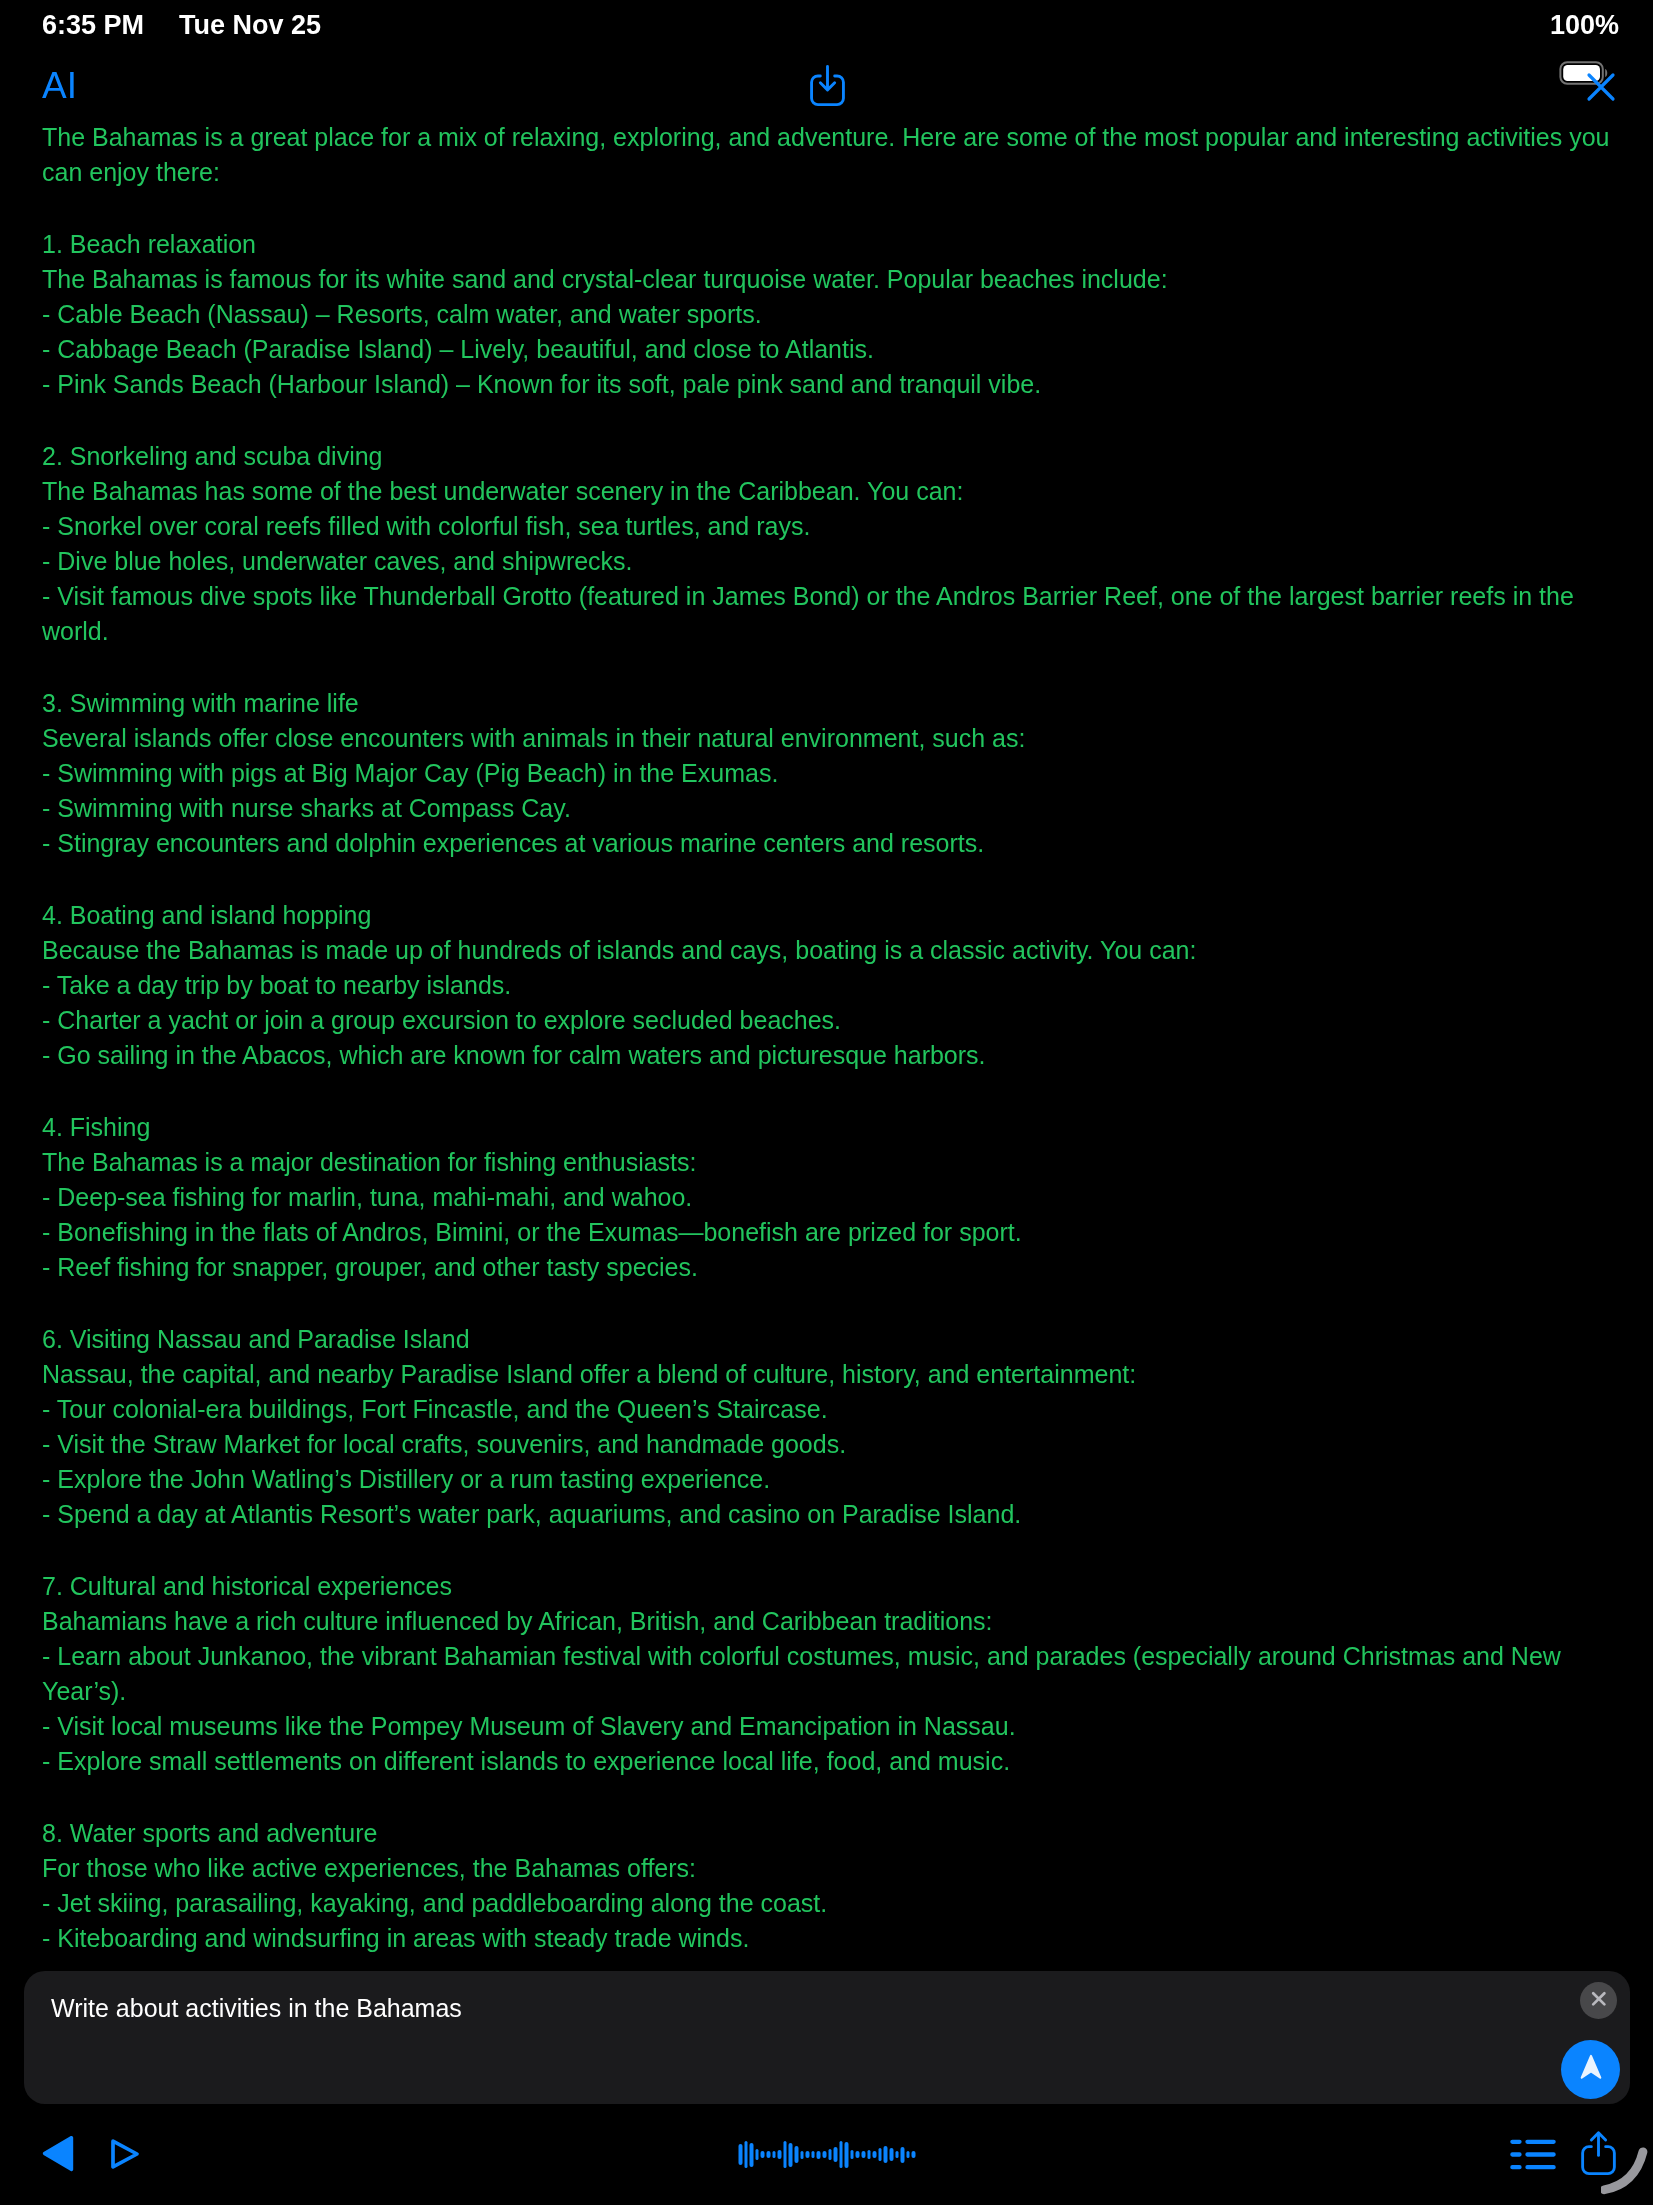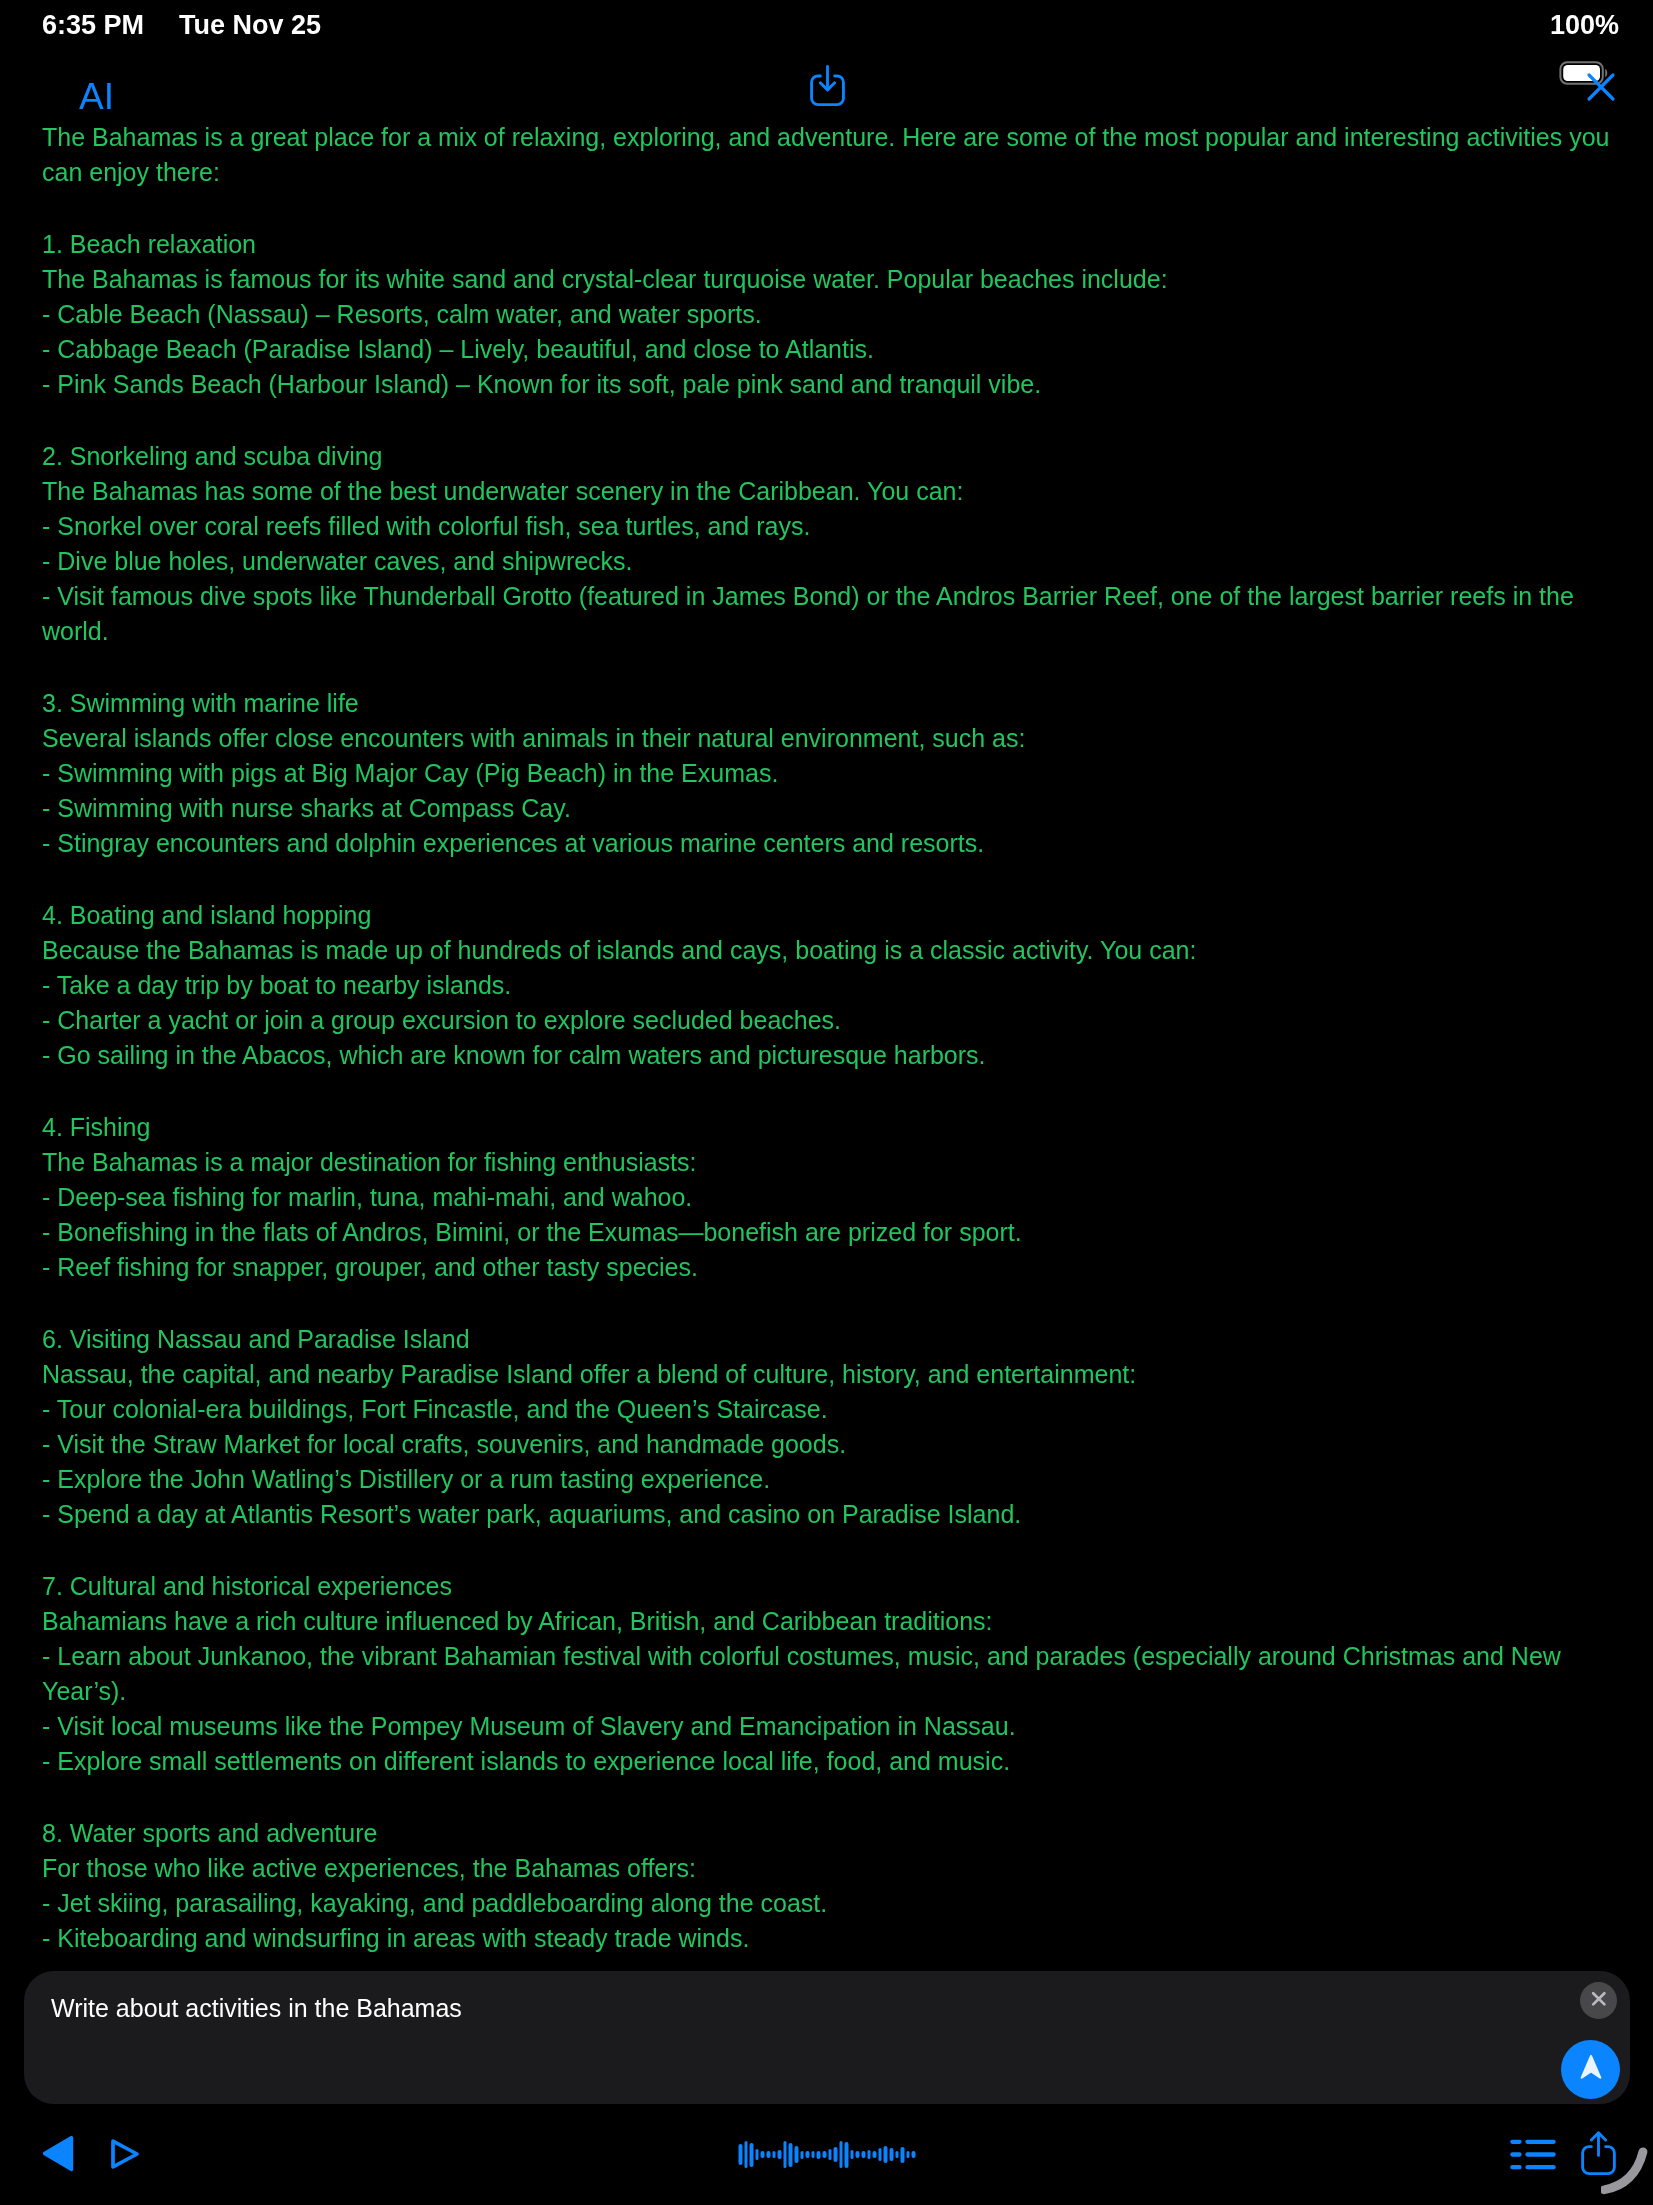--- a/index.html
+++ b/index.html
@@ -8,34 +8,34 @@
   .screen{position:absolute;inset:0;background:#000;color:#fff;}
 
   
   .status-bar{position:absolute;top:8px;left:42px;right:35px;height:35px;
               display:flex;justify-content:space-between;align-items:center;}
   .status-left{display:flex;gap:35px;font-size:27px;font-weight:600;color:#fff;}
   .status-right{display:flex;align-items:center;gap:20px;font-size:27px;font-weight:600;color:#fff;flex-direction:column;}
 
   
   .header{position:absolute;top:63px;left:0;right:0;height:56px;}
-  .app-label{position:absolute;left:42px;top:13px;font-size:37px;font-weight:500;color:#0a84ff;margin-left:37px;}
+  .app-label{position:absolute;left:42px;top:2px;font-size:37px;font-weight:500;color:#0a84ff;}
   .save-btn{position:absolute;left:50%;top:0;transform:translateX(-50%);width:48px;height:48px;
             display:flex;align-items:center;justify-content:center;background:none;border:none;cursor:pointer;}
   .close-btn{position:absolute;right:32px;top:4.8px;width:42px;height:42px;
              display:flex;align-items:center;justify-content:center;background:none;border:none;cursor:pointer;}
 
   
   .content{position:absolute;left:42px;right:26px;top:120px;
            font-size:25px;line-height:35px;color:#22c55e;}
   .content p{margin:0 0 37px 0;white-space:pre-wrap;}
 
   
   .composer{position:absolute;left:24px;right:24px;top:1971px;height:133px;
-            background:#1b1b1d;border-radius:30px;}
+            background:#1b1b1d;border-radius:21px;}
   .prompt-input{position:absolute;left:27px;top:21px;right:104px;
                 font-size:25px;line-height:32px;color:#fff;}
   .clear-btn{position:absolute;top:11.2px;right:13px;width:37px;height:37px;border-radius:50%;
              background:#48484a;display:flex;align-items:center;justify-content:center;border:none;cursor:pointer;}
   .send-btn{position:absolute;bottom:4.8px;right:9.6px;width:59px;height:59px;border-radius:50%;
             background:#0a84ff;display:flex;align-items:center;justify-content:center;border:none;cursor:pointer;}
 
   
   .toolbar{position:absolute;left:0;right:0;top:2124px;height:61px;}
   .back-btn{position:absolute;left:42px;top:11.2px;background:none;border:none;cursor:pointer;padding:0;}

